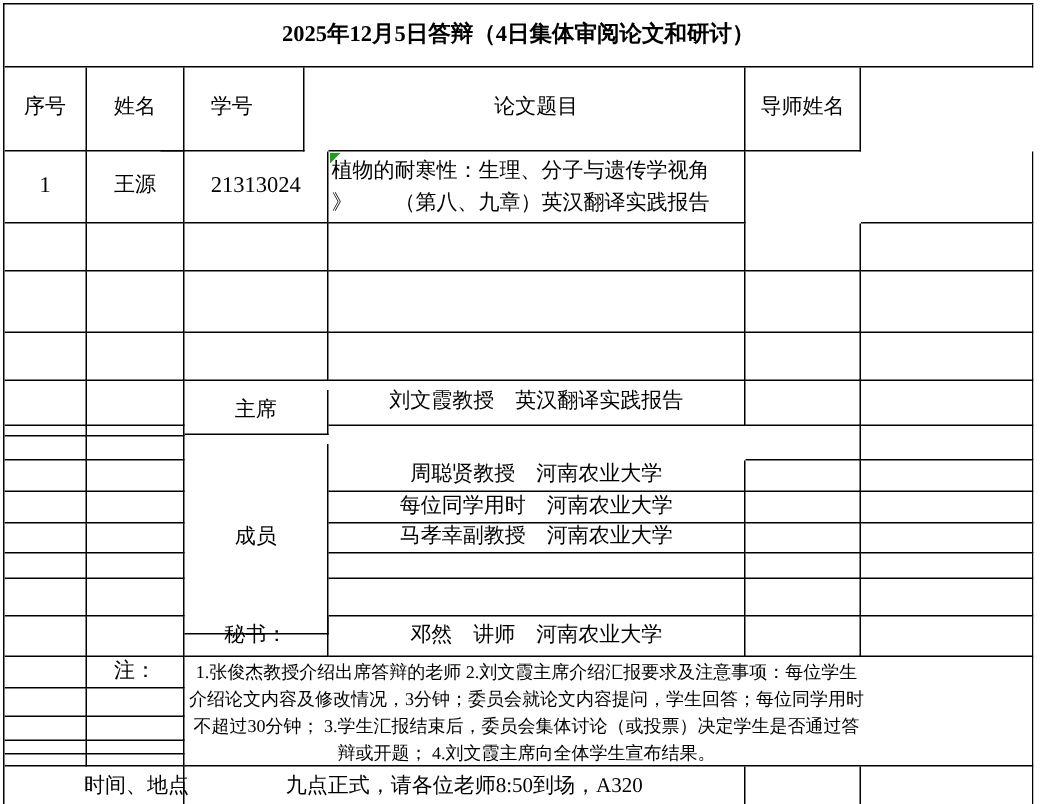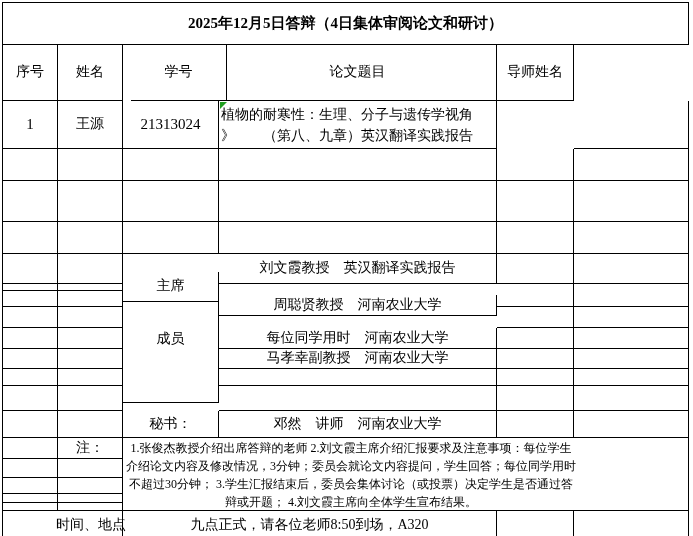--- a/index.html
+++ b/index.html
@@ -35,21 +35,21 @@
 </style>
 </head>
 <body>
 
 <div class="table">
 
   <div class="cell title-cell" style="left:0;top:0;width:686px;height:42px">2025年12月5日答辩（4日集体审阅论文和研讨）</div>
 
   <div class="cell" style="left:0;top:42px;width:55px;height:56px">序号</div>
   <div class="cell" style="left:55px;top:42px;width:65px;height:56px">姓名</div>
-  <div class="cell" style="left:128px;top:42px;width:96px;height:56px">学号</div>
+  <div class="cell" style="left:104px;top:42px;width:96px;height:56px">学号</div>
   <div class="cell" style="left:216px;top:42px;width:278px;height:56px">论文题目</div>
   <div class="cell" style="left:494px;top:42px;width:77px;height:56px">导师姓名</div>
 
   <div class="cell num" style="left:0;top:98px;width:55px;height:48px">1</div>
   <div class="cell" style="left:55px;top:98px;width:65px;height:48px">王源</div>
   <div class="cell num" style="left:120px;top:98px;width:96px;height:48px">21313024</div>
   <div class="cell tl thesis-cell" style="left:216px;top:98px;width:278px;height:48px">
     <div class="corner-marker"></div>
     <span class="pre">植物的耐寒性：生理、分子与遗传学视角
 》　　（第八、九章）英汉翻译实践报告</span>
@@ -72,31 +72,31 @@
 
   <div class="cell" style="left:0;top:219px;width:55px;height:32px"></div>
   <div class="cell" style="left:55px;top:219px;width:65px;height:32px"></div>
   <div class="cell" style="left:120px;top:219px;width:96px;height:32px"></div>
   <div class="cell" style="left:216px;top:219px;width:278px;height:32px"></div>
   <div class="cell" style="left:494px;top:219px;width:77px;height:32px"></div>
   <div class="cell" style="left:571px;top:219px;width:115px;height:32px"></div>
 
   <div class="cell" style="left:0;top:251px;width:55px;height:30px"></div>
   <div class="cell" style="left:55px;top:251px;width:65px;height:30px"></div>
-  <div class="cell" style="left:120px;top:269px;width:96px;height:30px">主席</div>
+  <div class="cell" style="left:120px;top:257px;width:96px;height:30px">主席</div>
   <div class="cell" style="left:216px;top:251px;width:278px;height:30px">刘文霞教授　英汉翻译实践报告</div>
   <div class="cell" style="left:494px;top:251px;width:77px;height:30px"></div>
   <div class="cell" style="left:571px;top:251px;width:115px;height:30px"></div>
 
-  <div class="cell" style="left:120px;top:273px;width:96px;height:127px">成员</div>
+  <div class="cell" style="left:120px;top:293px;width:96px;height:127px">成员</div>
 
   <div class="cell" style="left:494px;top:281px;width:77px;height:23px"></div>
   <div class="cell" style="left:571px;top:281px;width:115px;height:23px"></div>
 
-  <div class="cell" style="left:216px;top:292px;width:278px;height:21px">周聪贤教授　河南农业大学</div>
+  <div class="cell" style="left:216px;top:304px;width:278px;height:21px">周聪贤教授　河南农业大学</div>
   <div class="cell" style="left:494px;top:304px;width:77px;height:21px"></div>
   <div class="cell" style="left:571px;top:304px;width:115px;height:21px"></div>
 
   <div class="cell" style="left:216px;top:325px;width:278px;height:21px">每位同学用时　河南农业大学</div>
   <div class="cell" style="left:494px;top:325px;width:77px;height:21px"></div>
   <div class="cell" style="left:571px;top:325px;width:115px;height:21px"></div>
 
   <div class="cell" style="left:216px;top:346px;width:278px;height:20px">马孝幸副教授　河南农业大学</div>
   <div class="cell" style="left:494px;top:346px;width:77px;height:20px"></div>
   <div class="cell" style="left:571px;top:346px;width:115px;height:20px"></div>

